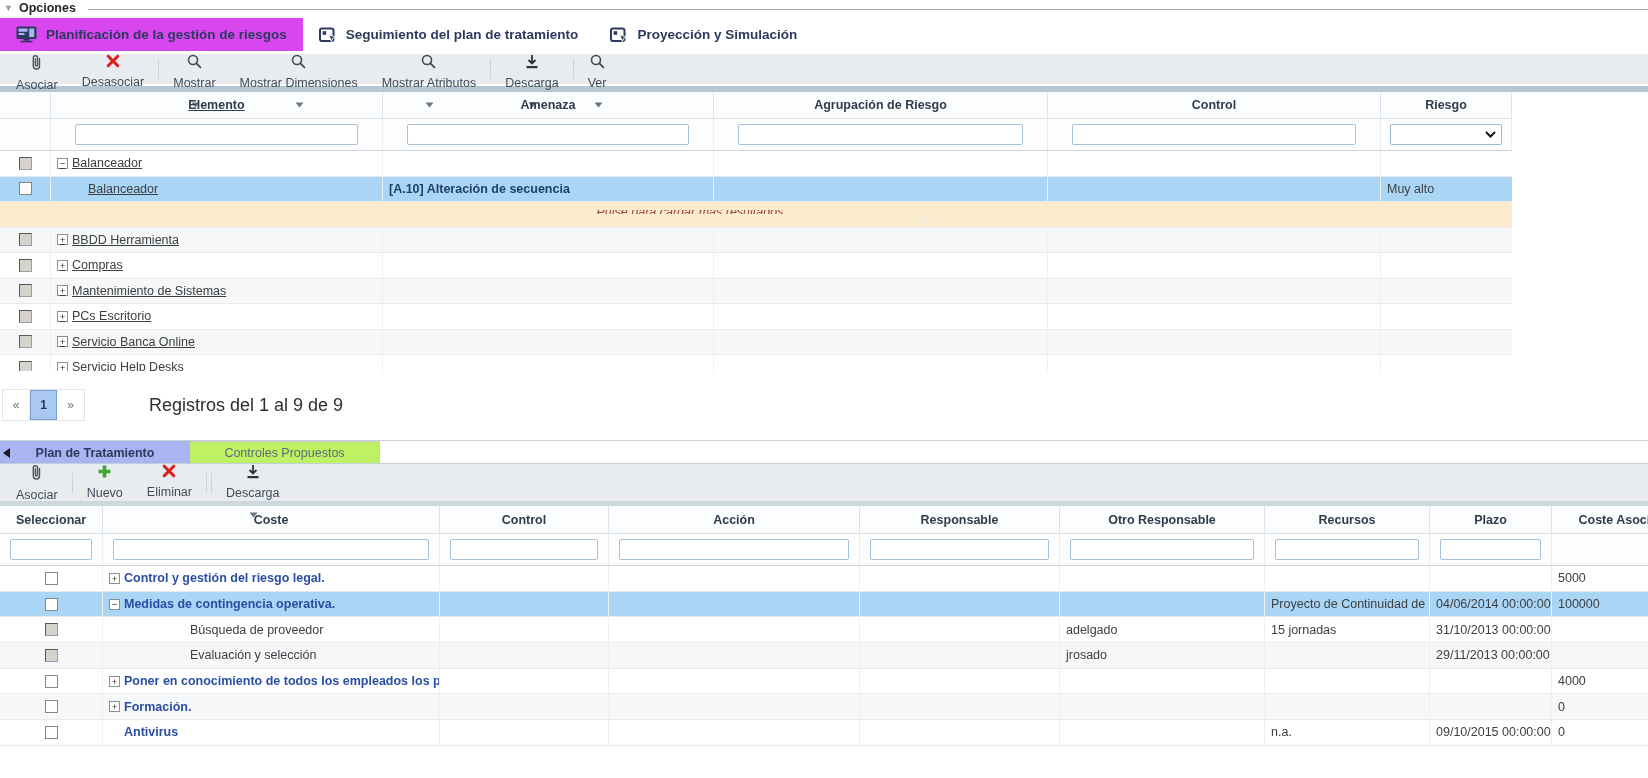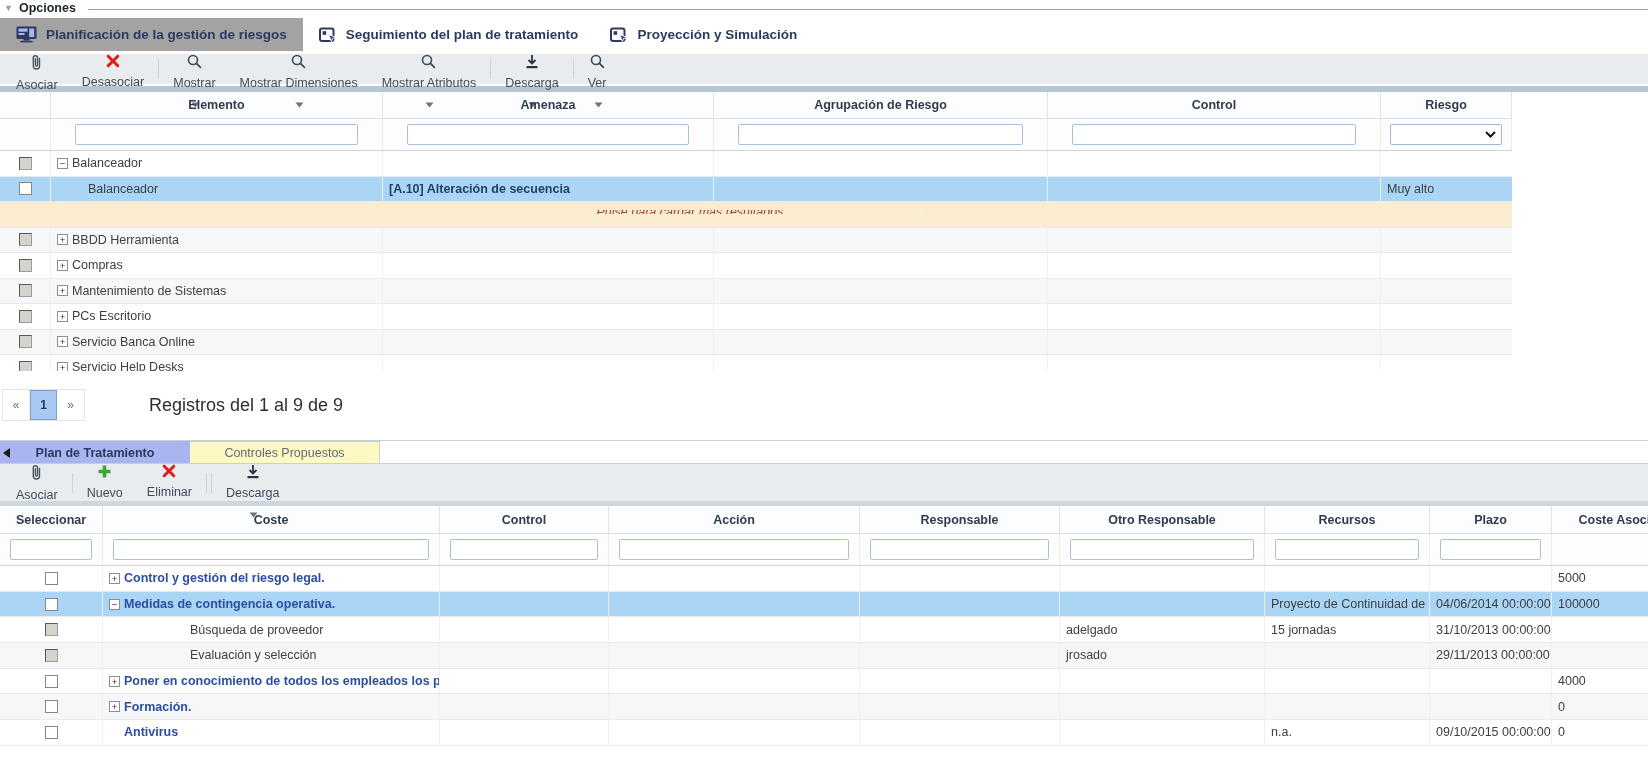--- a/index.html
+++ b/index.html
@@ -11,21 +11,21 @@
   }
   
   .opciones { display:flex; align-items:center; height:16px; padding-left:4px; gap:6px; }
   .opciones .tri { color:#97a1ab; font-size:9px; line-height:1; }
   .opciones .lbl { font-weight:bold; color:#1f252c; font-size:12.5px; white-space:nowrap; }
   .opciones .rule { flex:1; border-top:1px solid #9aa2ab; margin-left:6px; margin-top:2px; }
   
   .tabs { display:flex; align-items:stretch; height:33px; margin-top:2px; }
   .tab { display:flex; align-items:center; gap:9px; padding:0 16px; font-weight:bold;
          color:#2c3a5e; font-size:13.5px; white-space:nowrap; cursor:default; }
-  .tab.active { background:#a3a3a3; }
+  .tab.active { background:#d946ef; }
   
   .toolbar { display:flex; align-items:center; background:#e9ecef; gap:0;
              padding:0 4px; color:#414c59; font-size:12.5px; }
   .toolbar.tb-top { height:30px; margin-top:3px; }
   .toolbar.tb-bottom { height:37px; }
   .tbtn { display:flex; align-items:center; gap:7px; padding:0 12px; height:100%; white-space:nowrap;flex-direction:column; }
   .tsep { width:1px; height:20px; background:#cdd3d9; margin:0 2px; }
   .caret { display:inline-block; margin-left:2px; }
   
   .strip  { height:6px; background:#b7c6d3; margin-top:2px; }
@@ -41,21 +41,21 @@
   .drow.alt { background:#f6f7f8; }
   .drow.sel { background:#abd5f5; }
   .drow.more { background:#fbeccd;flex-direction:column; }
   .c { height:100%; display:flex; align-items:center; border-right:1px solid #eef0f1; overflow:hidden; white-space:nowrap; }
   .c.last { border-right:none; }
   
   .rtable { width:1512px; }
   .rtable .hrow { height:27px; border-bottom:1px solid #d8dfe5; }
   .rtable .frow { height:32px; }
   .rtable .drow { height:25.5px; }
-  .tc0{width:51px; justify-content:center;} .tc1{width:332px;} .tc2{width:331px;}
+  .tc0{width:51px; justify-content:center;} .tc1{width:332px;text-decoration:underline;} .tc2{width:331px;}
   .tc3{width:334px;} .tc4{width:333px;} .tc5{width:131px;}
   .rowswrap { height:220px; overflow:hidden; }
   
   .btable { width:1700px; }
   .btable .hrow { height:28px; border-bottom:1px solid #d8dfe5; }
   .btable .frow { height:32px; }
   .btable .drow { height:25.7px; }
   .bc0{width:103px; justify-content:center;} .bc1{width:337px;} .bc2{width:169px;}
   .bc3{width:251px;} .bc4{width:200px;} .bc5{width:205px;} .bc6{width:165px;}
   .bc7{width:122px;} .bc8{width:148px;}
@@ -86,21 +86,21 @@
           color:#6a7076; background:#fff; border-right:1px solid #eee; font-size:12px; }
   .pbtn:last-child { border-right:none; }
   .pbtn.cur { background:#a9c9f2; border:1px solid #7aa0cf; color:#22395c; font-weight:bold; }
   .psummary { margin-left:64px; color:#2b2f33; font-size:18px; }
   
   .bpanel { margin-top:19px; border-top:1px solid #c8d0d8; position:relative; }
   .collapse-arrow { position:absolute; left:3px; top:7px; width:0; height:0;
         border-top:5px solid transparent; border-bottom:5px solid transparent; border-right:7px solid #1b1b1b; }
   .btabrow { height:23px; border-bottom:1px solid #c6cfd7; display:flex; }
   .btab { width:190px; display:flex; align-items:center; justify-content:center; font-size:12.5px;
-          color:#5f6b76; background:#fef9c3; border:1px solid #c6cfd7; border-bottom:none; border-left:none; }
+          color:#5f6b76; background:#bef264; border:1px solid #c6cfd7; border-bottom:none; border-left:none; }
   .btab:first-child { border-left:1px solid #c6cfd7; }
   .btab.active { background:#a9b4f0; color:#2c3a5e; font-weight:bold; border-color:#a9b4f0; }
   .icon { display:inline-flex; flex:none; }
 </style>
 </head>
 <body>
 
 <div class="screen">
 
   <div class="opciones">

